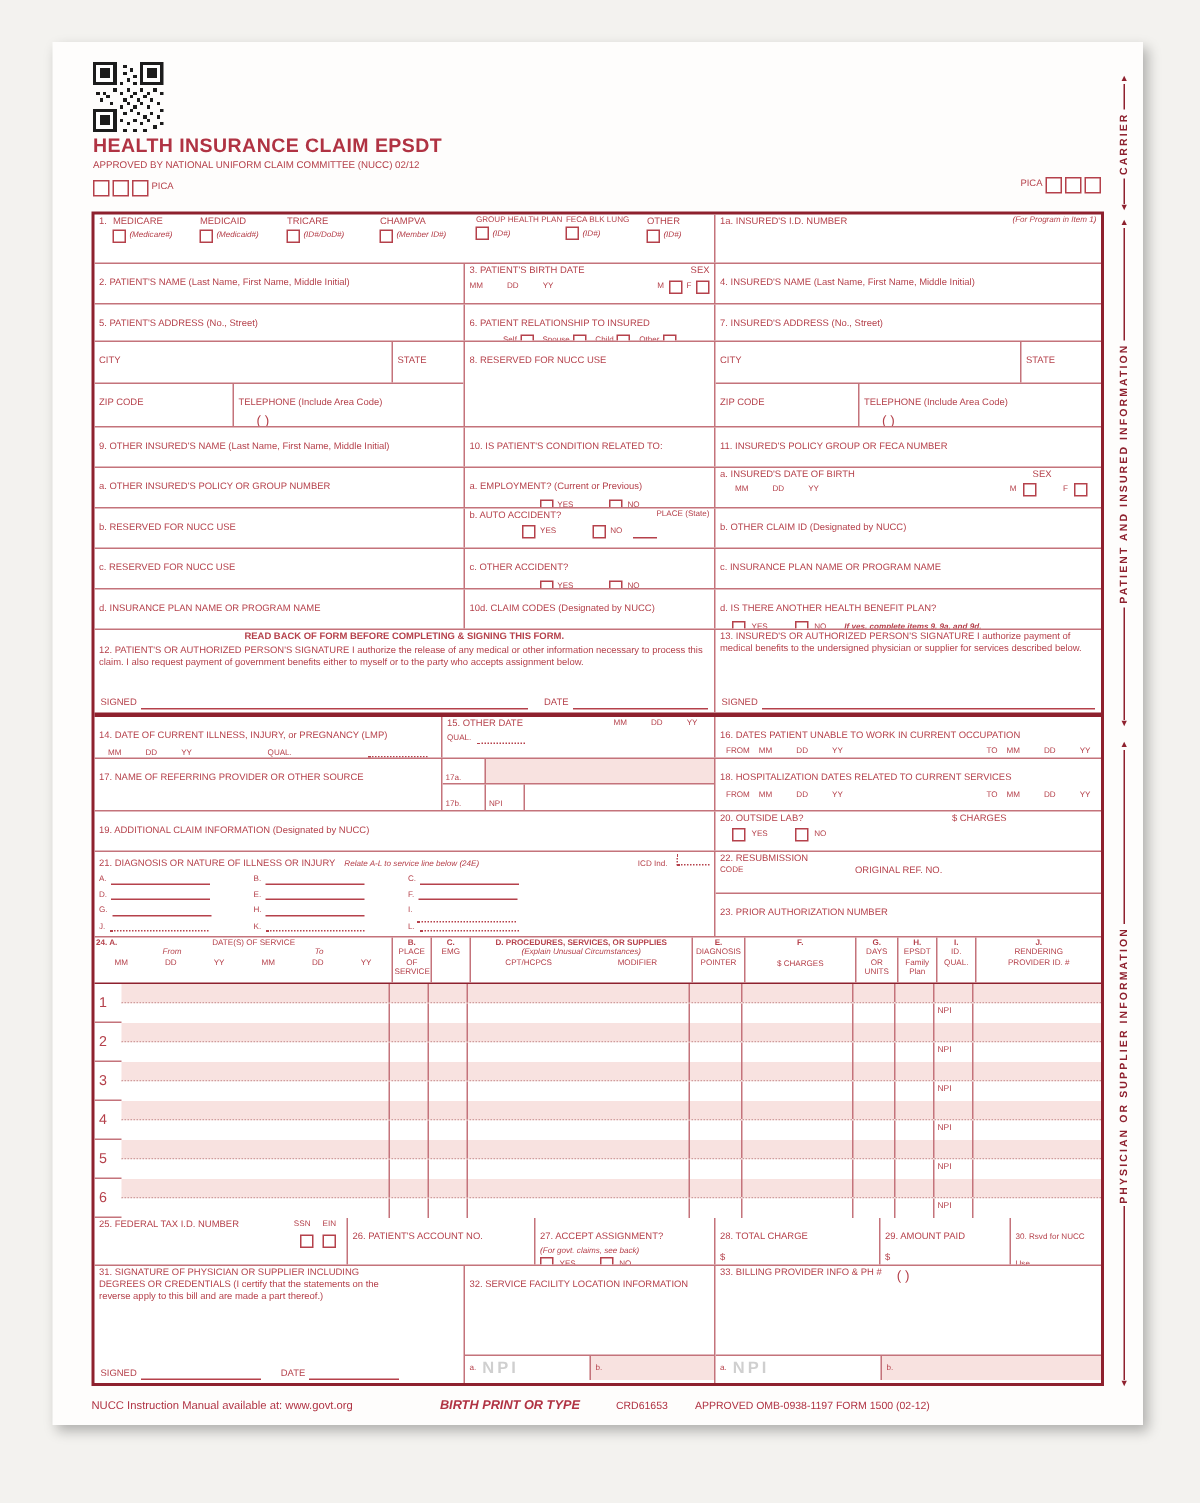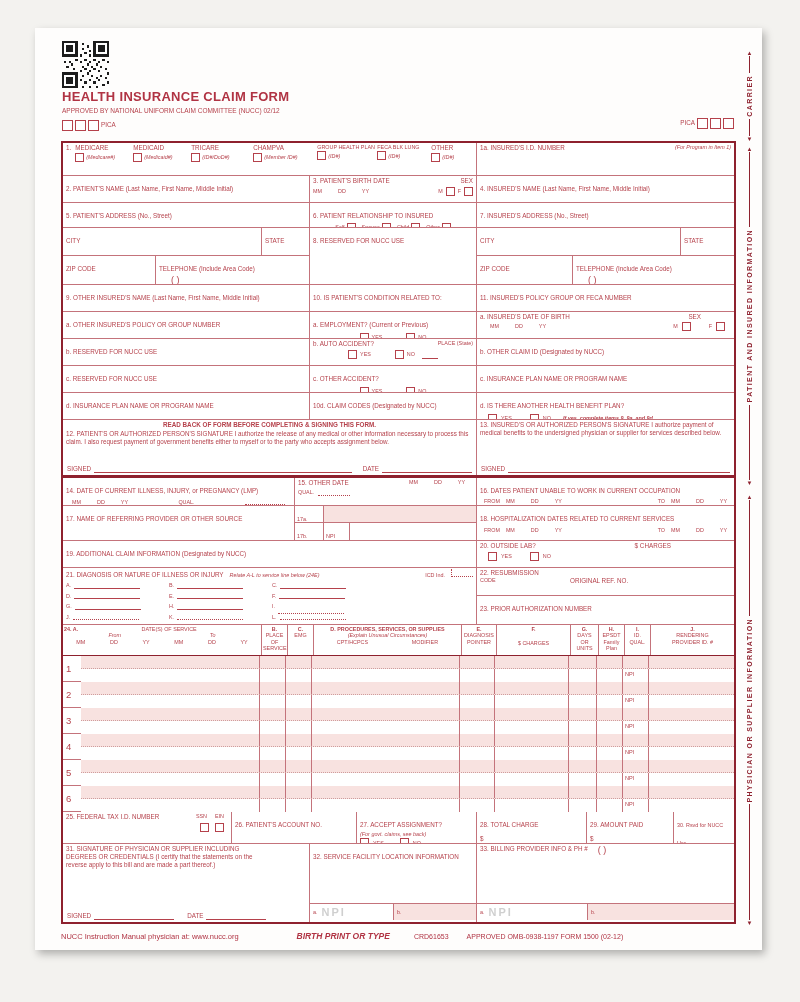--- a/index.html
+++ b/index.html
@@ -121,21 +121,21 @@
             <rect x="12" y="17" width="1" height="1"></rect>
             <rect x="14" y="18" width="1" height="1"></rect>
             <rect x="16" y="17" width="1" height="1"></rect>
             <rect x="18" y="19" width="1" height="1"></rect>
             <rect x="20" y="18" width="1" height="1"></rect>
         <rect x="9" y="20" width="1" height="1"></rect>
             <rect x="12" y="20" width="1" height="1"></rect>
             <rect x="15" y="20" width="1" height="1"></rect>
       </g>
     </svg>
-    <div class="title">HEALTH INSURANCE CLAIM FORM</div>
+    <div class="title">HEALTH INSURANCE CLAIM EPSDT</div>
     <div class="approved">APPROVED BY NATIONAL UNIFORM CLAIM COMMITTEE (NUCC) 02/12</div>
     <div class="pica-l">
       <span class="pbox"></span>
           <span class="pbox"></span>
           <span class="pbox"></span>
       <span class="l">PICA</span>
     </div>
     <div class="pica-r">
       <span class="l">PICA</span>
       <span class="pbox"></span>
@@ -875,21 +875,21 @@
               </div>
           <div class="pink" style="flex:1;border-left:1px solid #c4737b;display:flex;align-items:center;padding:0 3px">
                 <span class="l2">b.</span>
               </div>
         </div>
       </div>
     </div>
   </div>
 
   <div class="footer">
-    <span class="manual">NUCC Instruction Manual physician at: www.nucc.org</span>
+    <span class="manual">NUCC Instruction Manual available at: www.govt.org</span>
     <span class="print">BIRTH PRINT OR TYPE</span>
     <span class="code">CRD61653</span>
     <span class="omb">APPROVED OMB-0938-1197 FORM 1500 (02-12)</span>
   </div>
 
   <div class="vm" style="top:22px;height:92px">
     <span class="ar">▲</span>
         <span class="bar"></span>
     <span class="txt">CARRIER</span>
     <span class="bar"></span>

